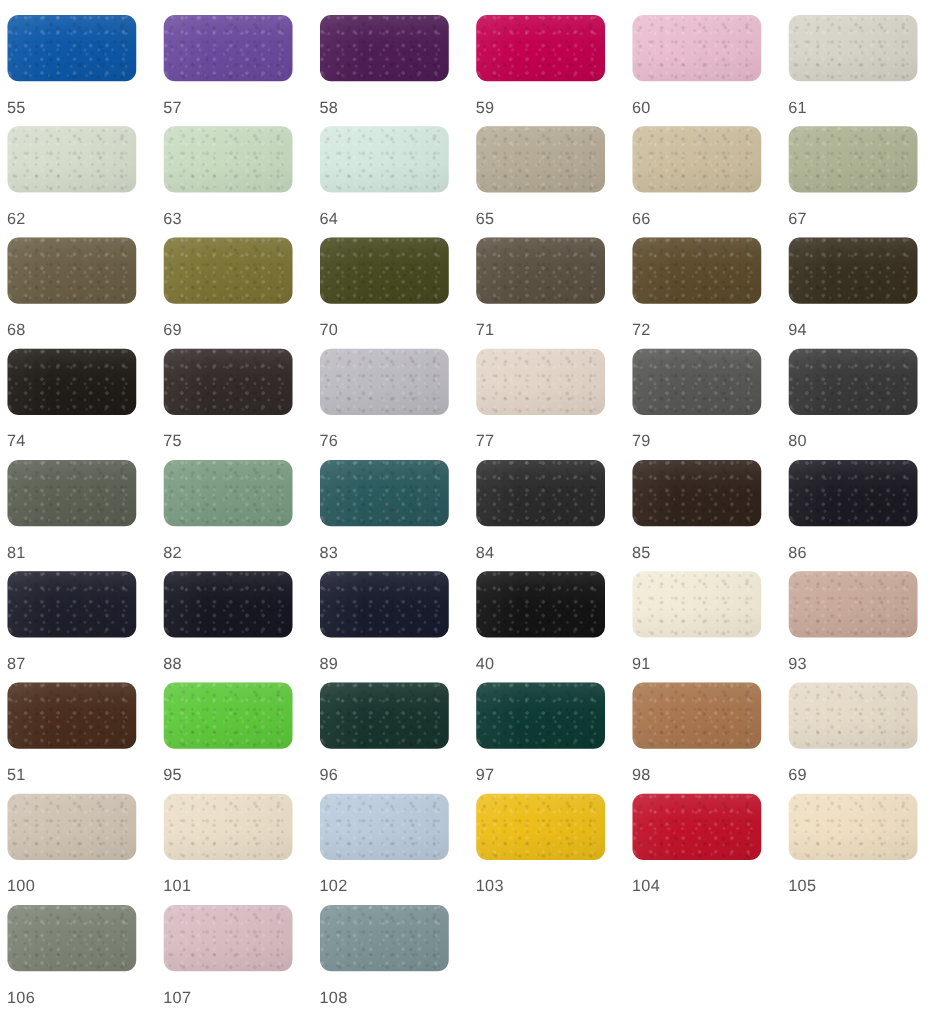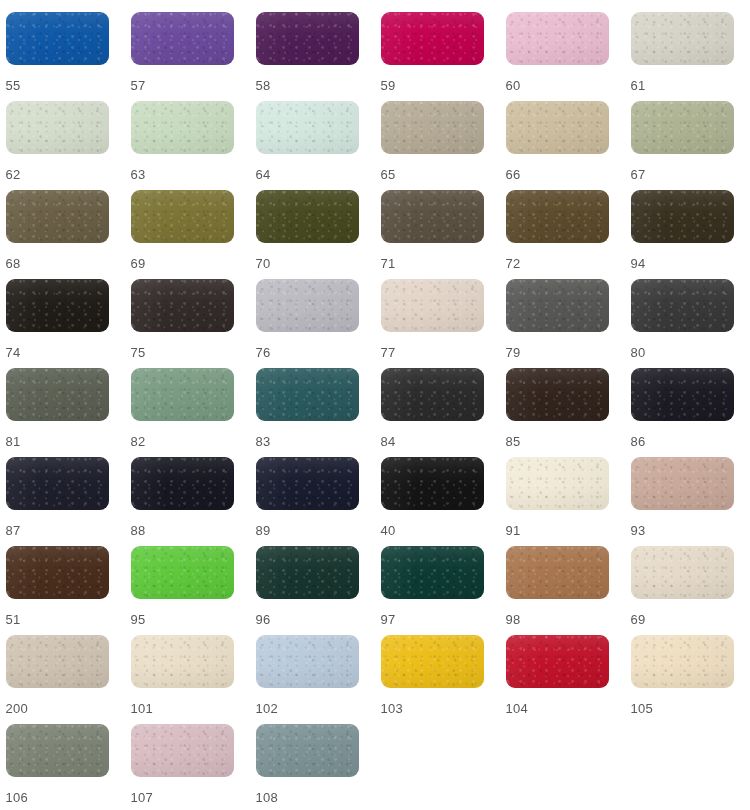--- a/index.html
+++ b/index.html
@@ -256,21 +256,21 @@
     <div class="swatch-cell">
     <div class="swatch-chip" style="background-color: rgb(169, 118, 78);"></div>
     <div class="swatch-label">98</div>
   </div>
     <div class="swatch-cell">
     <div class="swatch-chip" style="background-color: rgb(230, 219, 201);"></div>
     <div class="swatch-label">69</div>
   </div>
     <div class="swatch-cell">
     <div class="swatch-chip" style="background-color: rgb(207, 195, 178);"></div>
-    <div class="swatch-label">200</div>
+    <div class="swatch-label">100</div>
   </div>
     <div class="swatch-cell">
     <div class="swatch-chip" style="background-color: rgb(235, 223, 200);"></div>
     <div class="swatch-label">101</div>
   </div>
     <div class="swatch-cell">
     <div class="swatch-chip" style="background-color: rgb(186, 203, 220);"></div>
     <div class="swatch-label">102</div>
   </div>
     <div class="swatch-cell">

